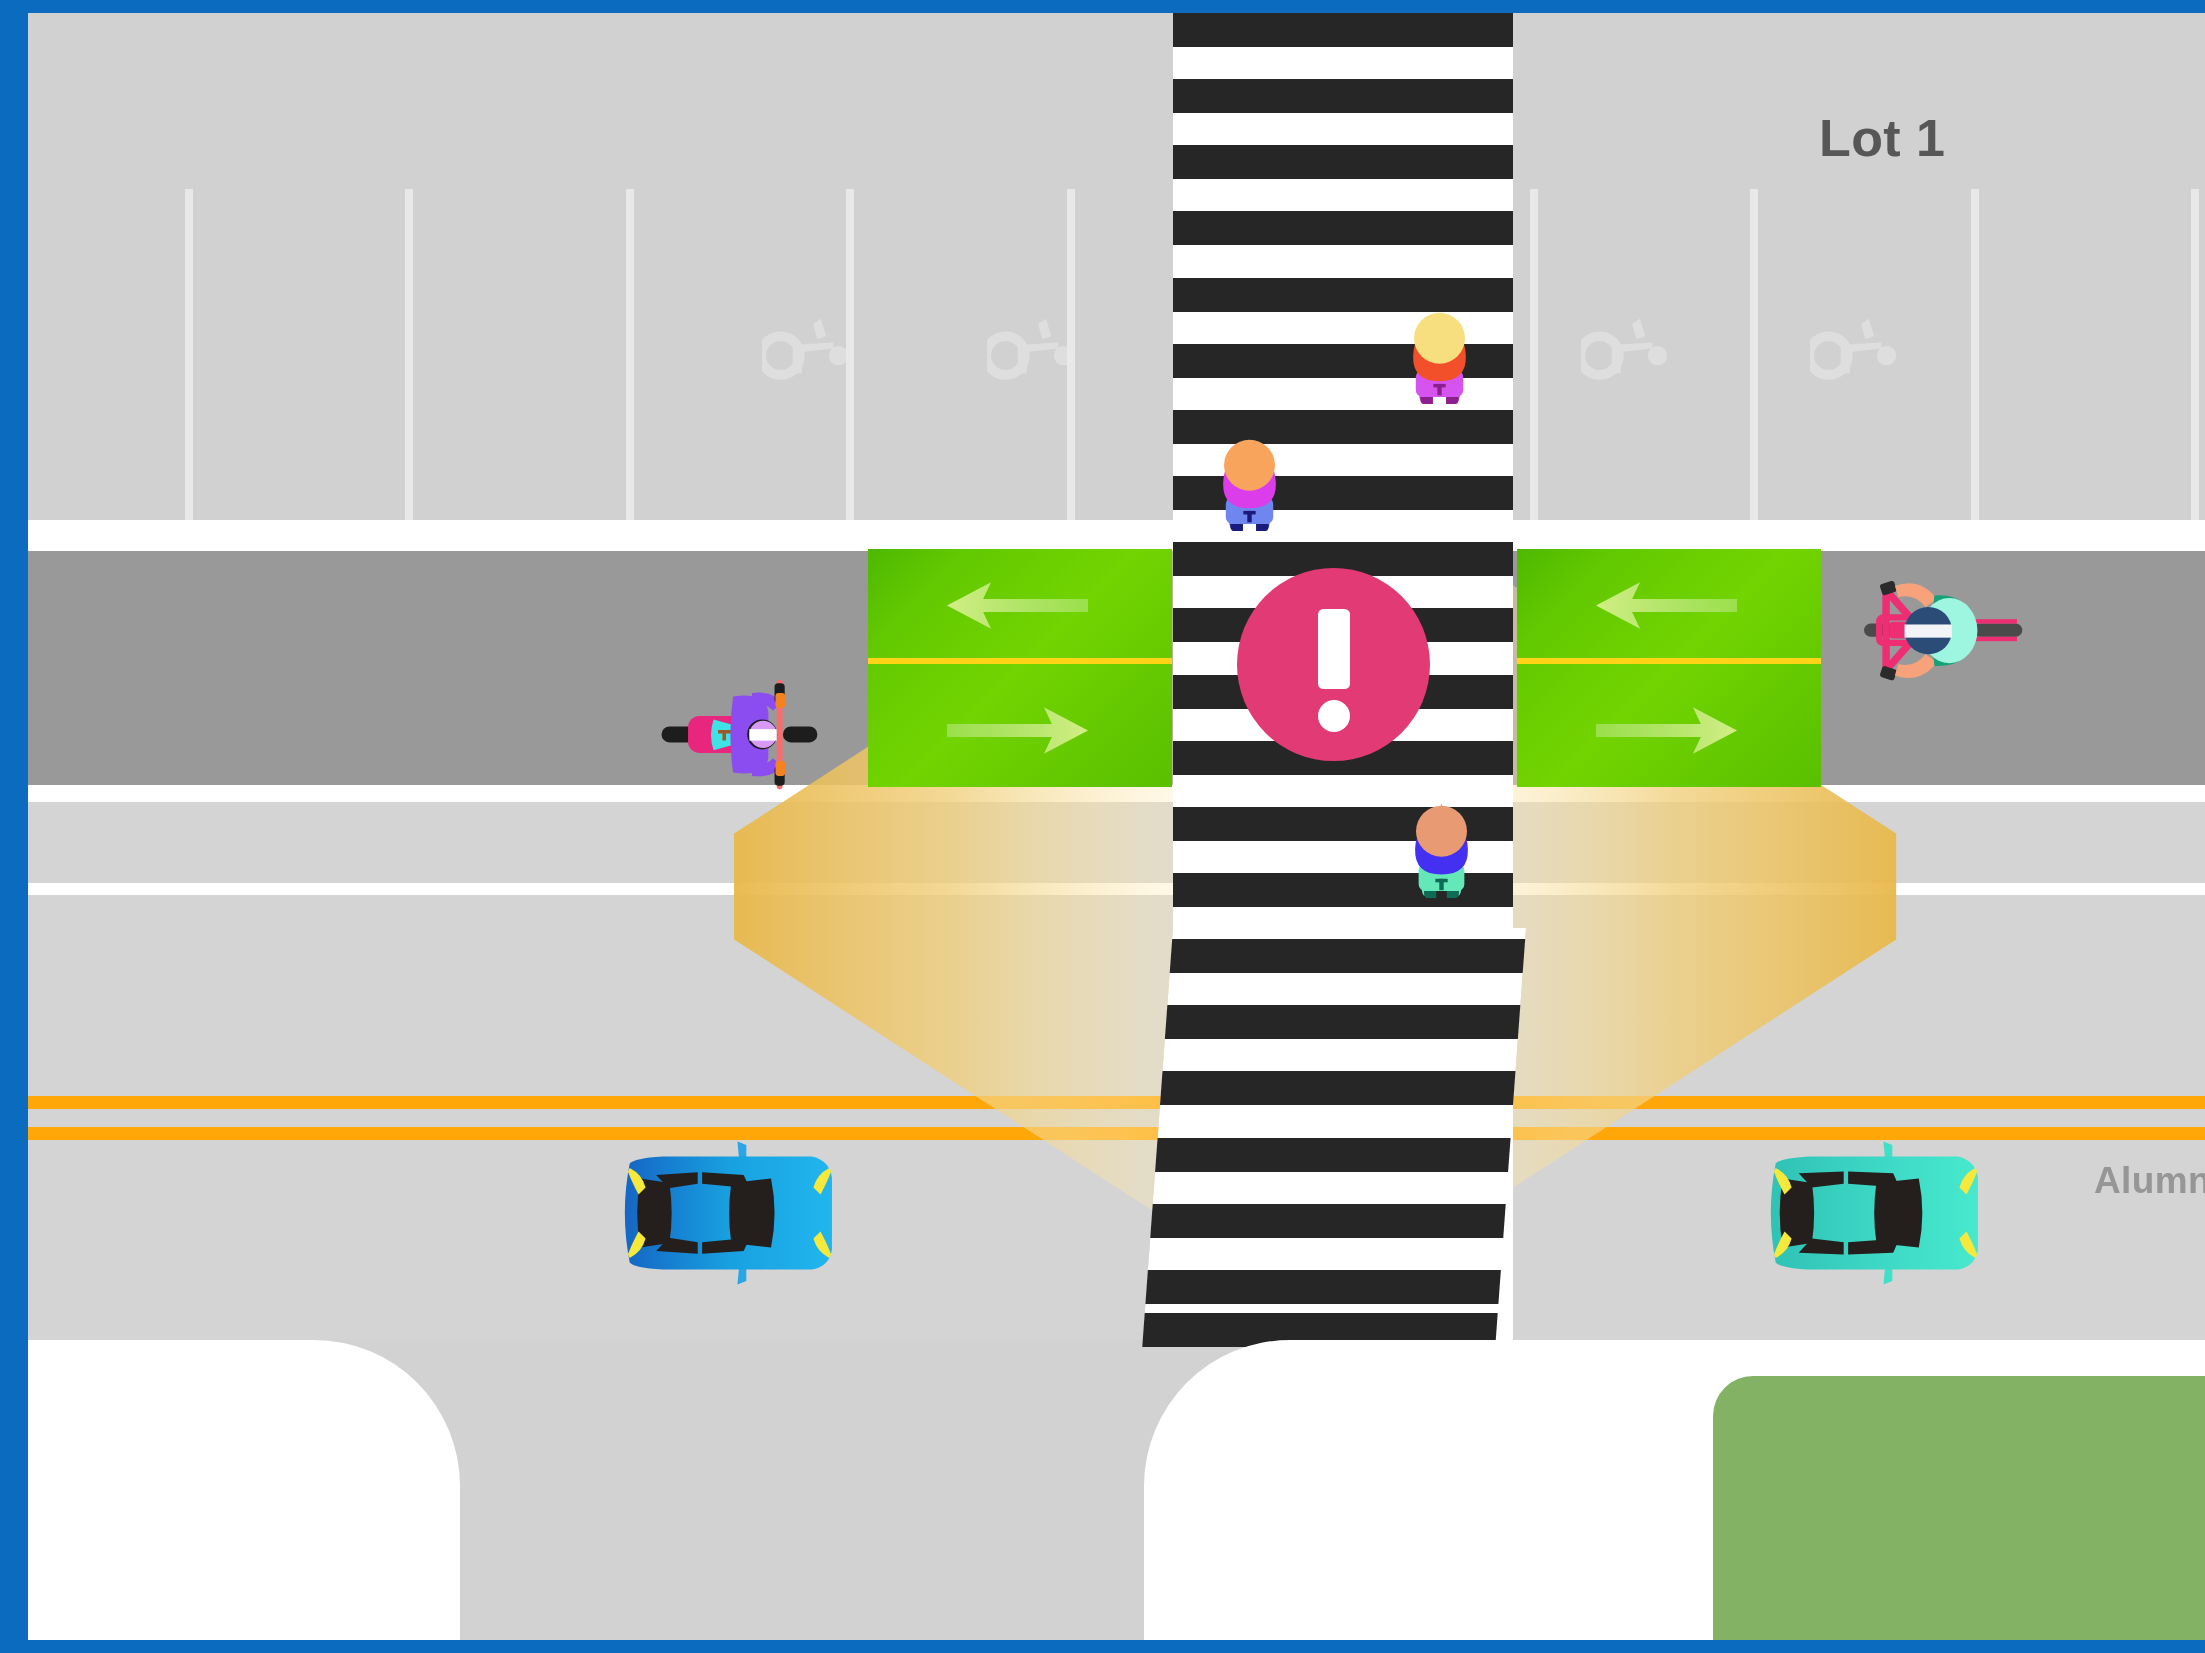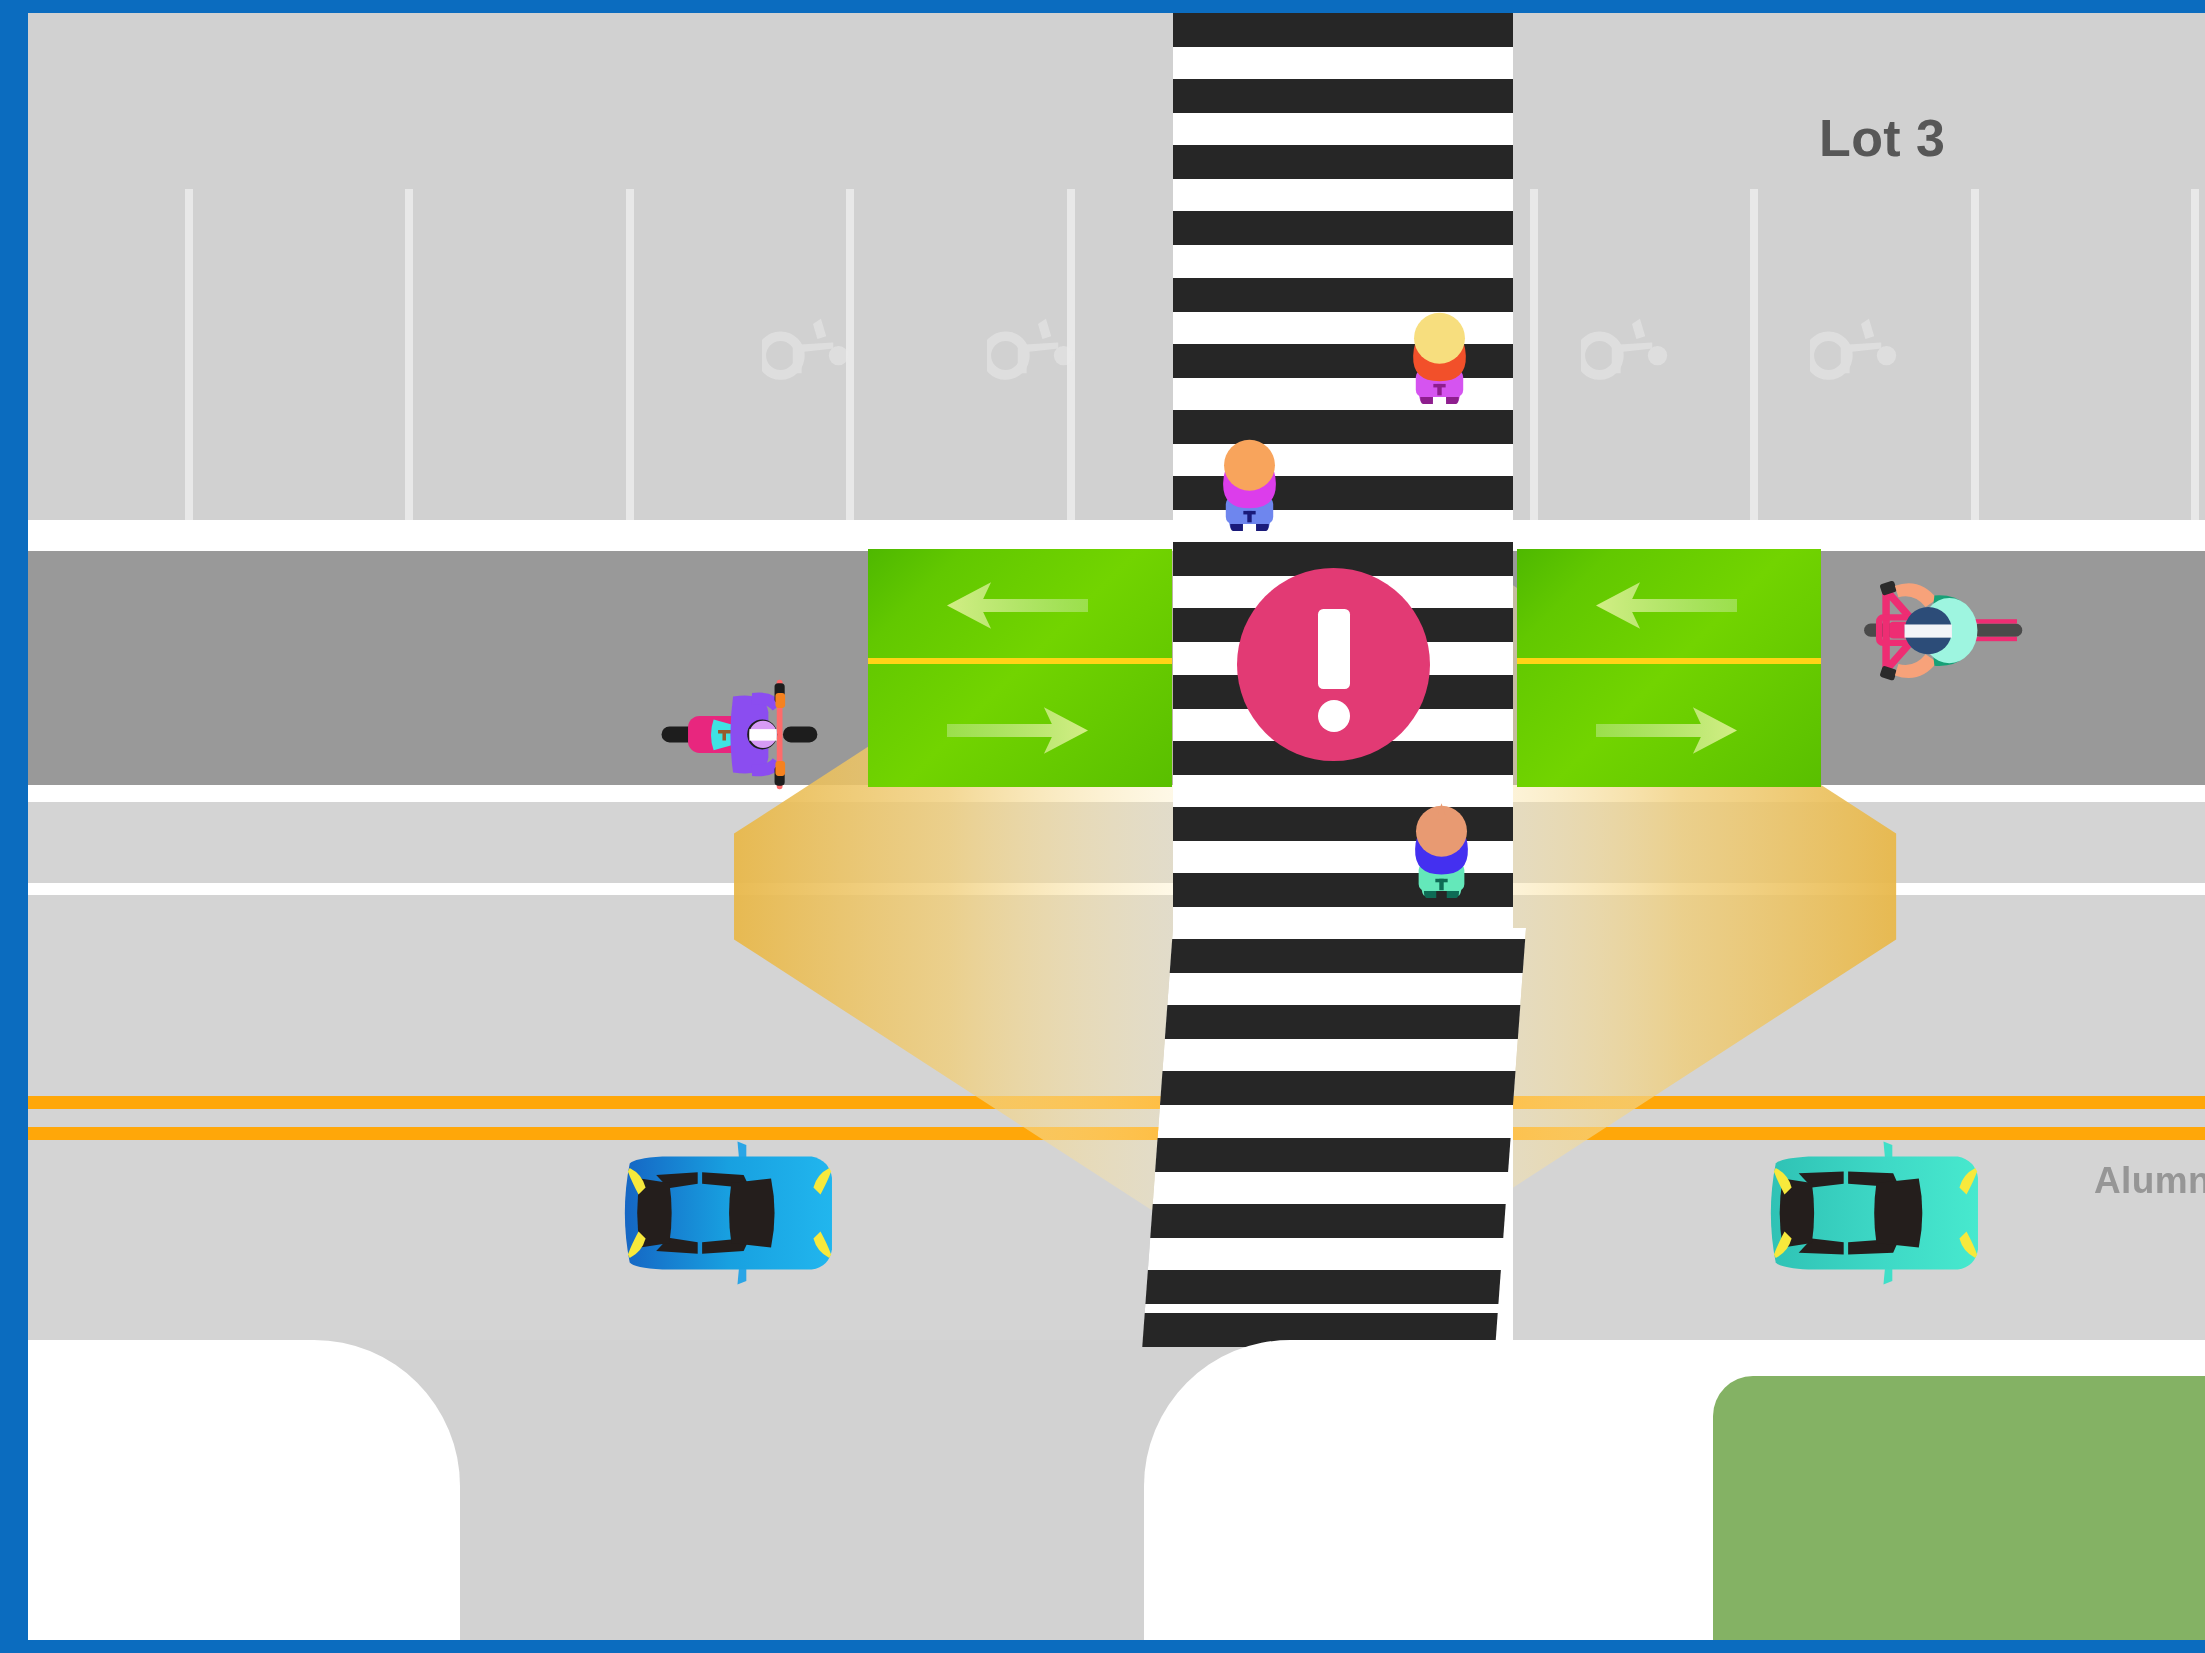--- a/index.html
+++ b/index.html
@@ -198,21 +198,21 @@
       <svg viewBox="0 0 100 115">
           <g fill="#eaeaea" transform="rotate(90 50 57)">
         <circle cx="62" cy="20" r="11"></circle>
         <path d="M47 26 L54 26 L58 62 L82 62 L82 72 L50 72 Z"></path>
         <path d="M20 40 L40 34 L43 44 L26 49 Z"></path>
         <circle cx="62" cy="86" r="22" fill="none" stroke="#eaeaea" stroke-width="11"></circle>
       </g>
         </svg>
     </div>
 
-    <div class="lbl-lot">Lot 3</div>
+    <div class="lbl-lot">Lot 1</div>
 
     <div class="sidewalk-top"></div>
     <div class="bikelane"></div>
     <div class="bikelane-edge"></div>
 
     <div class="road"></div>
     <div class="lane-line" style="top:870px;"></div>
     <div class="center-line" style="top:1083px;"></div>
     <div class="center-line" style="top:1114px;"></div>
 

